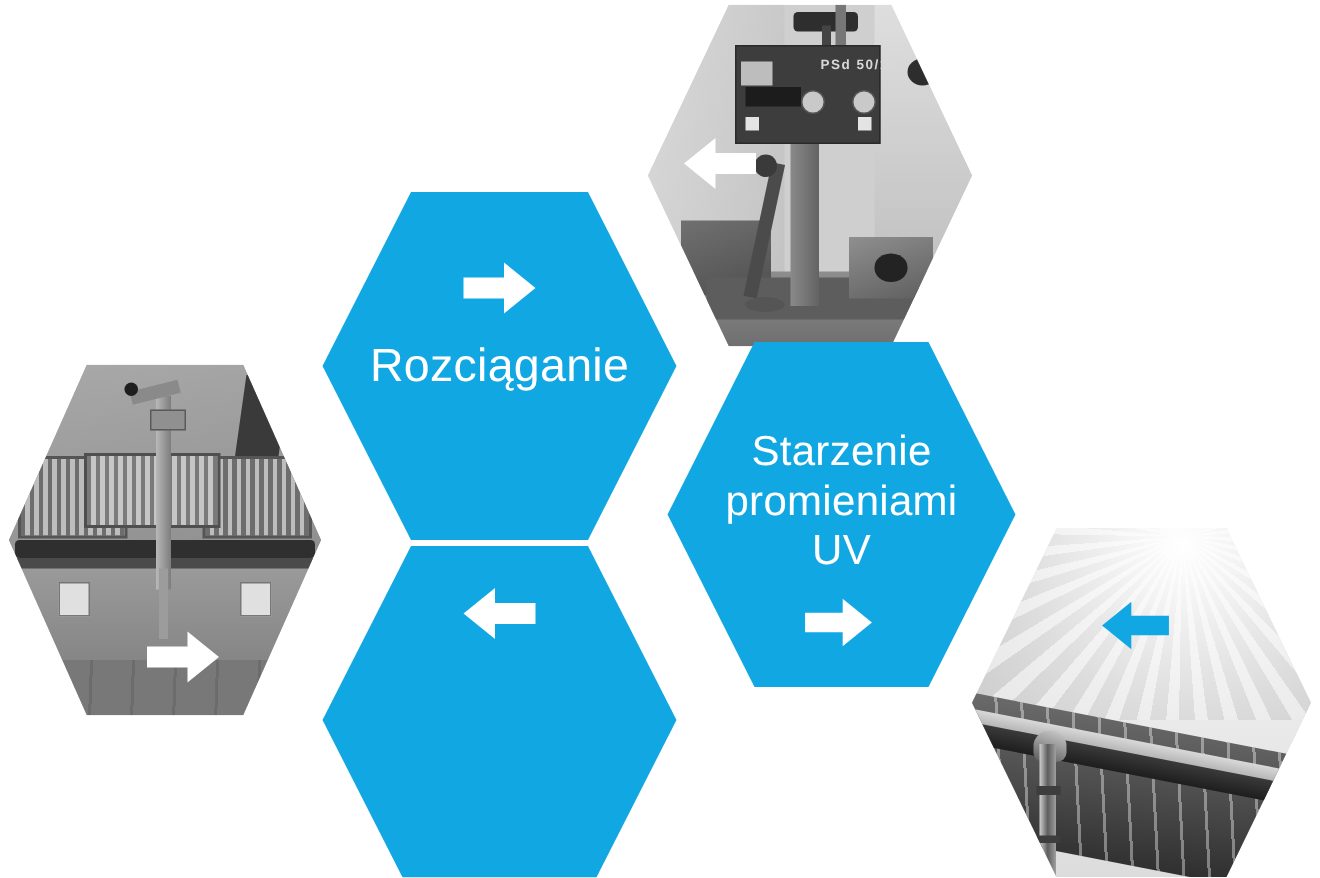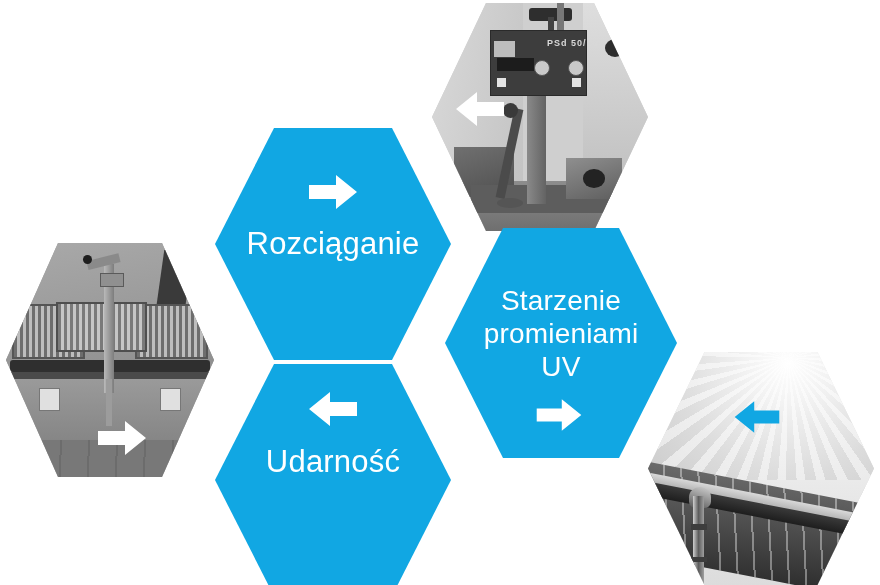--- a/index.html
+++ b/index.html
@@ -231,21 +231,20 @@
 
   <div class="hex" style="left:215px; top:364px; width:236px; height:232px;">
     <svg width="236" height="232" viewBox="0 0 236 232" aria-hidden="true">
       <polygon points="59,0 177,0 236,116 177,232 59,232 0,116" fill="#11a7e3"></polygon>
     </svg>
     <div class="arrow" style="position:absolute; left:90px; top:25px;">
       <svg width="56" height="40" viewBox="0 0 56 40" aria-hidden="true">
         <path d="M52 13 H25 V3 L4 20 L25 37 V27 H52 Z" fill="#ffffff"></path>
       </svg>
     </div>
-    <div class="hexlabel" style="top:80px; font-size:31px;">Udarność</div>
   </div>
 
   <div class="hex" style="left:445px; top:228px; width:232px; height:230px;">
     <svg width="232" height="230" viewBox="0 0 232 230" aria-hidden="true">
       <polygon points="58,0 174,0 232,115 174,230 58,230 0,115" fill="#11a7e3"></polygon>
     </svg>
     <div class="hexlabel" style="top:56px; font-size:28px;">Starzenie
 promieniami
 UV</div>
     <div class="arrow" style="position:absolute; left:88px; top:168px;">

